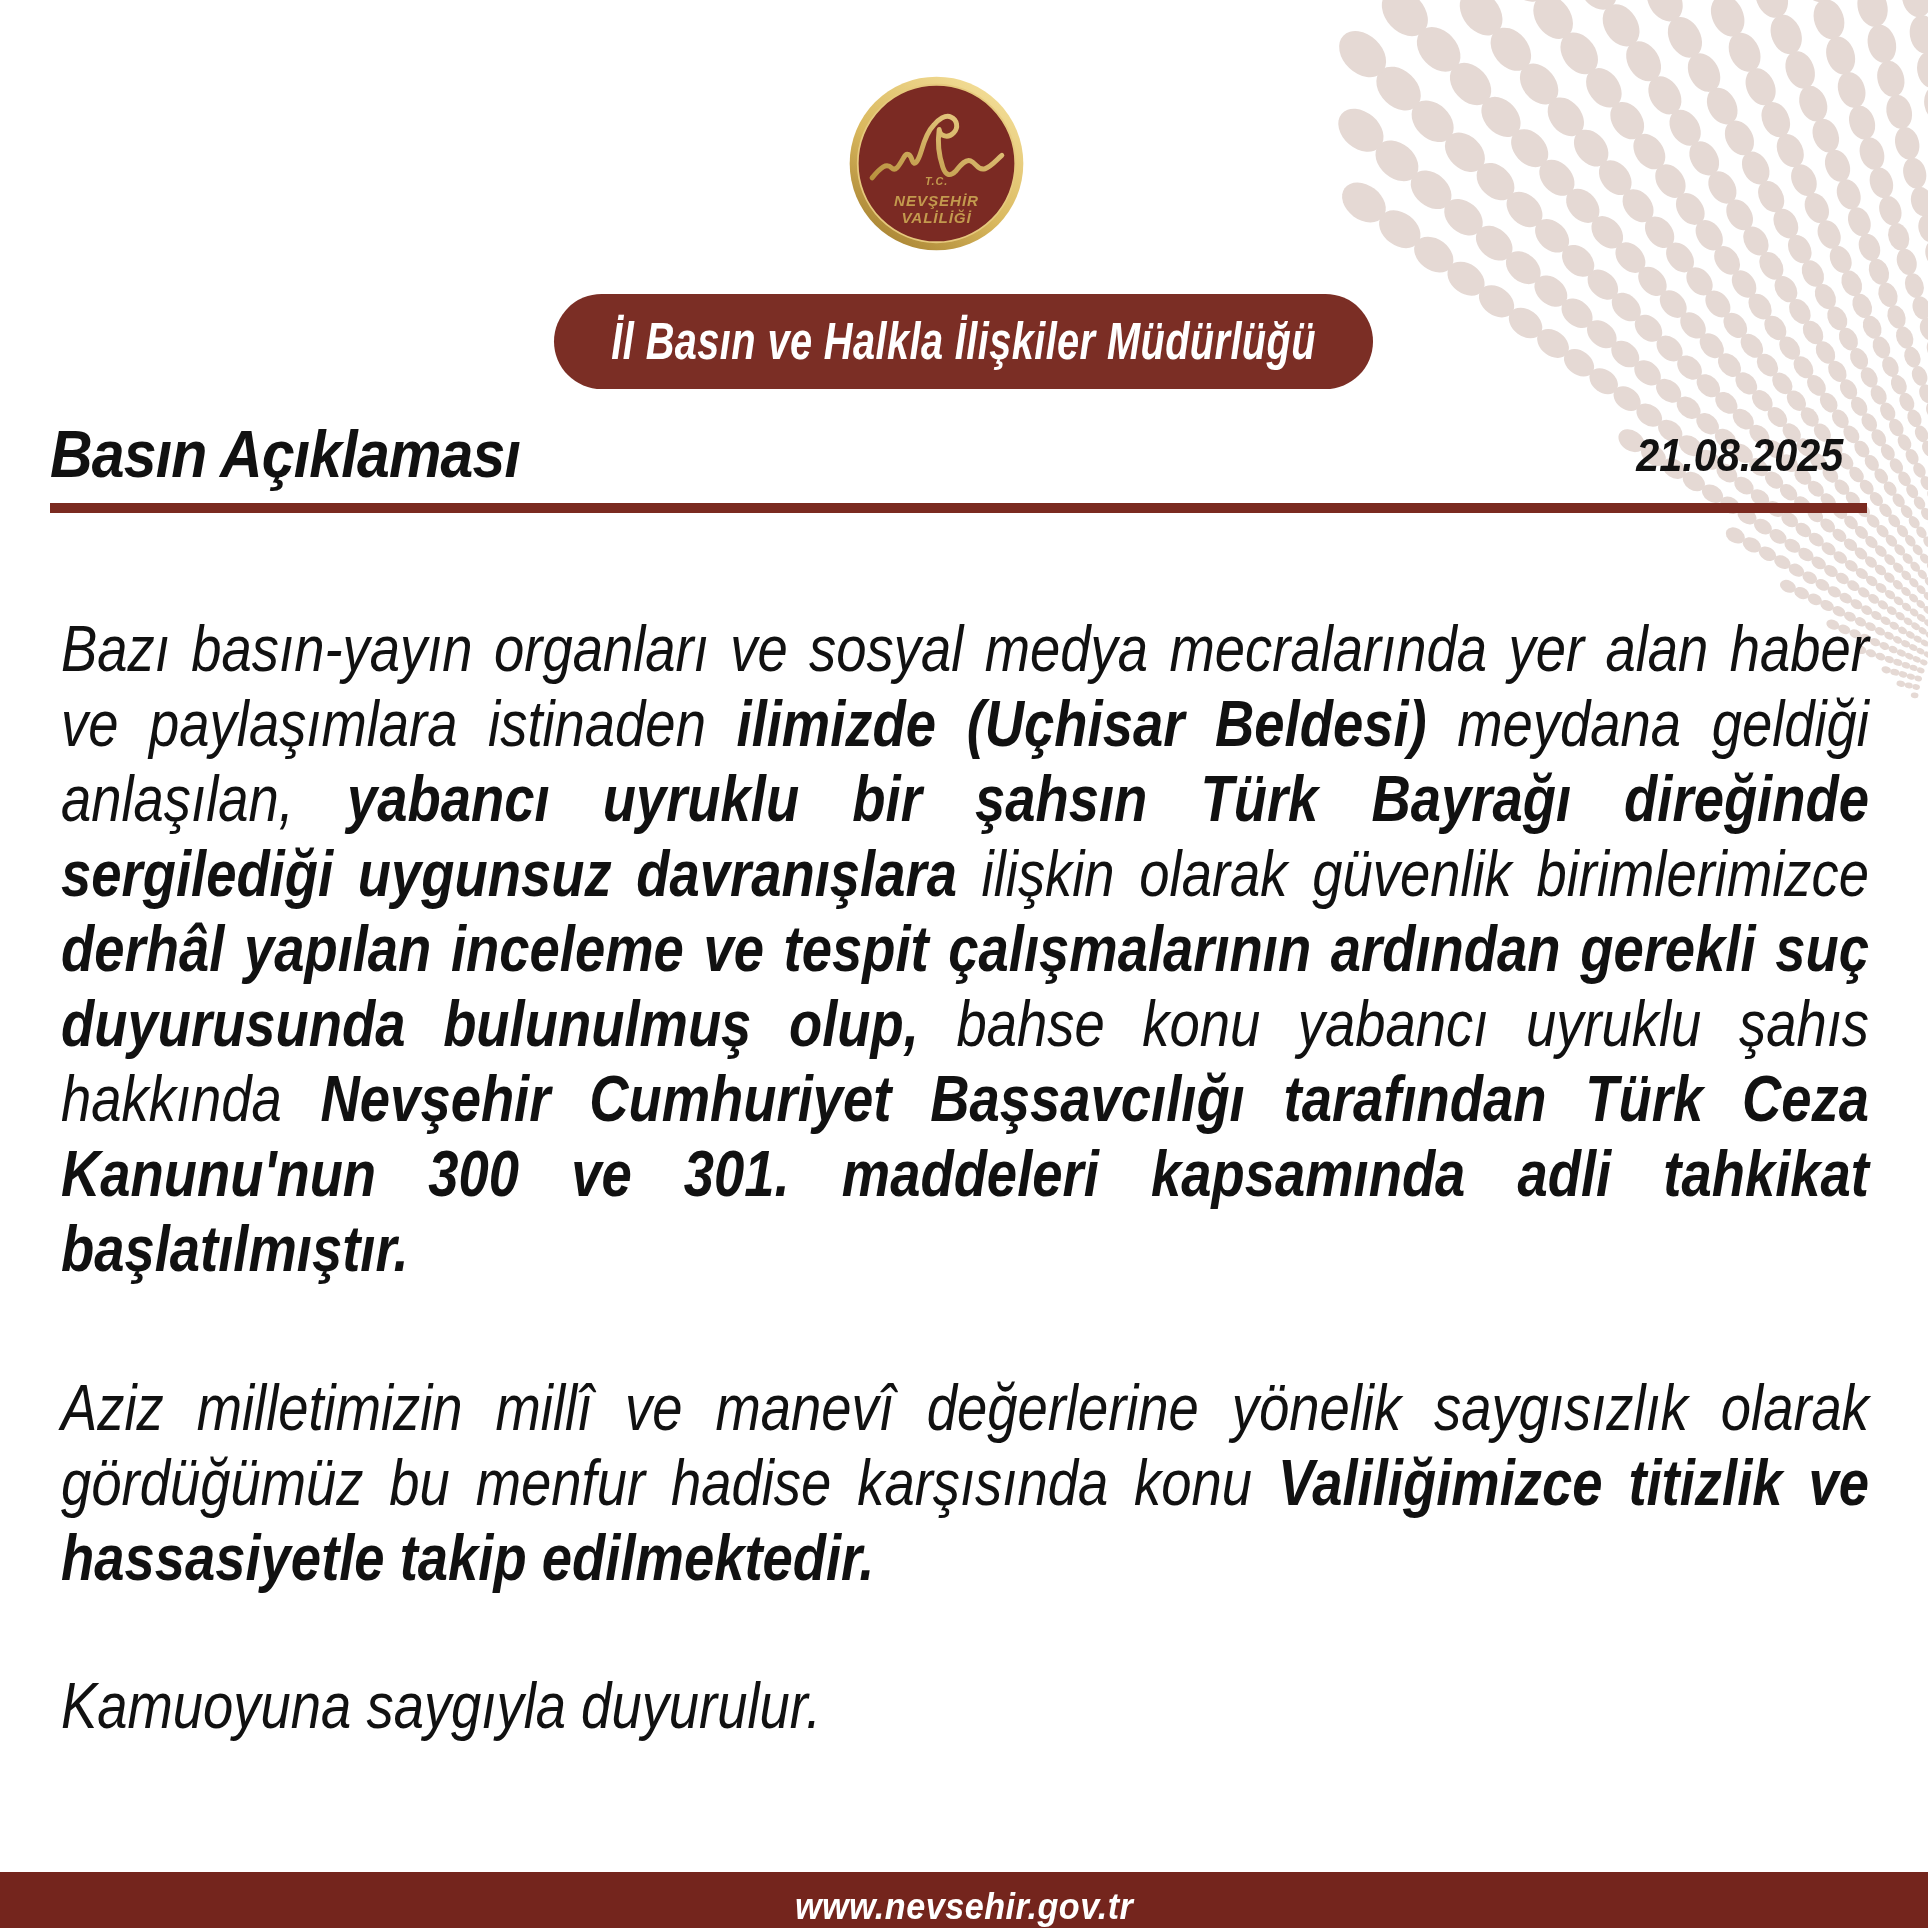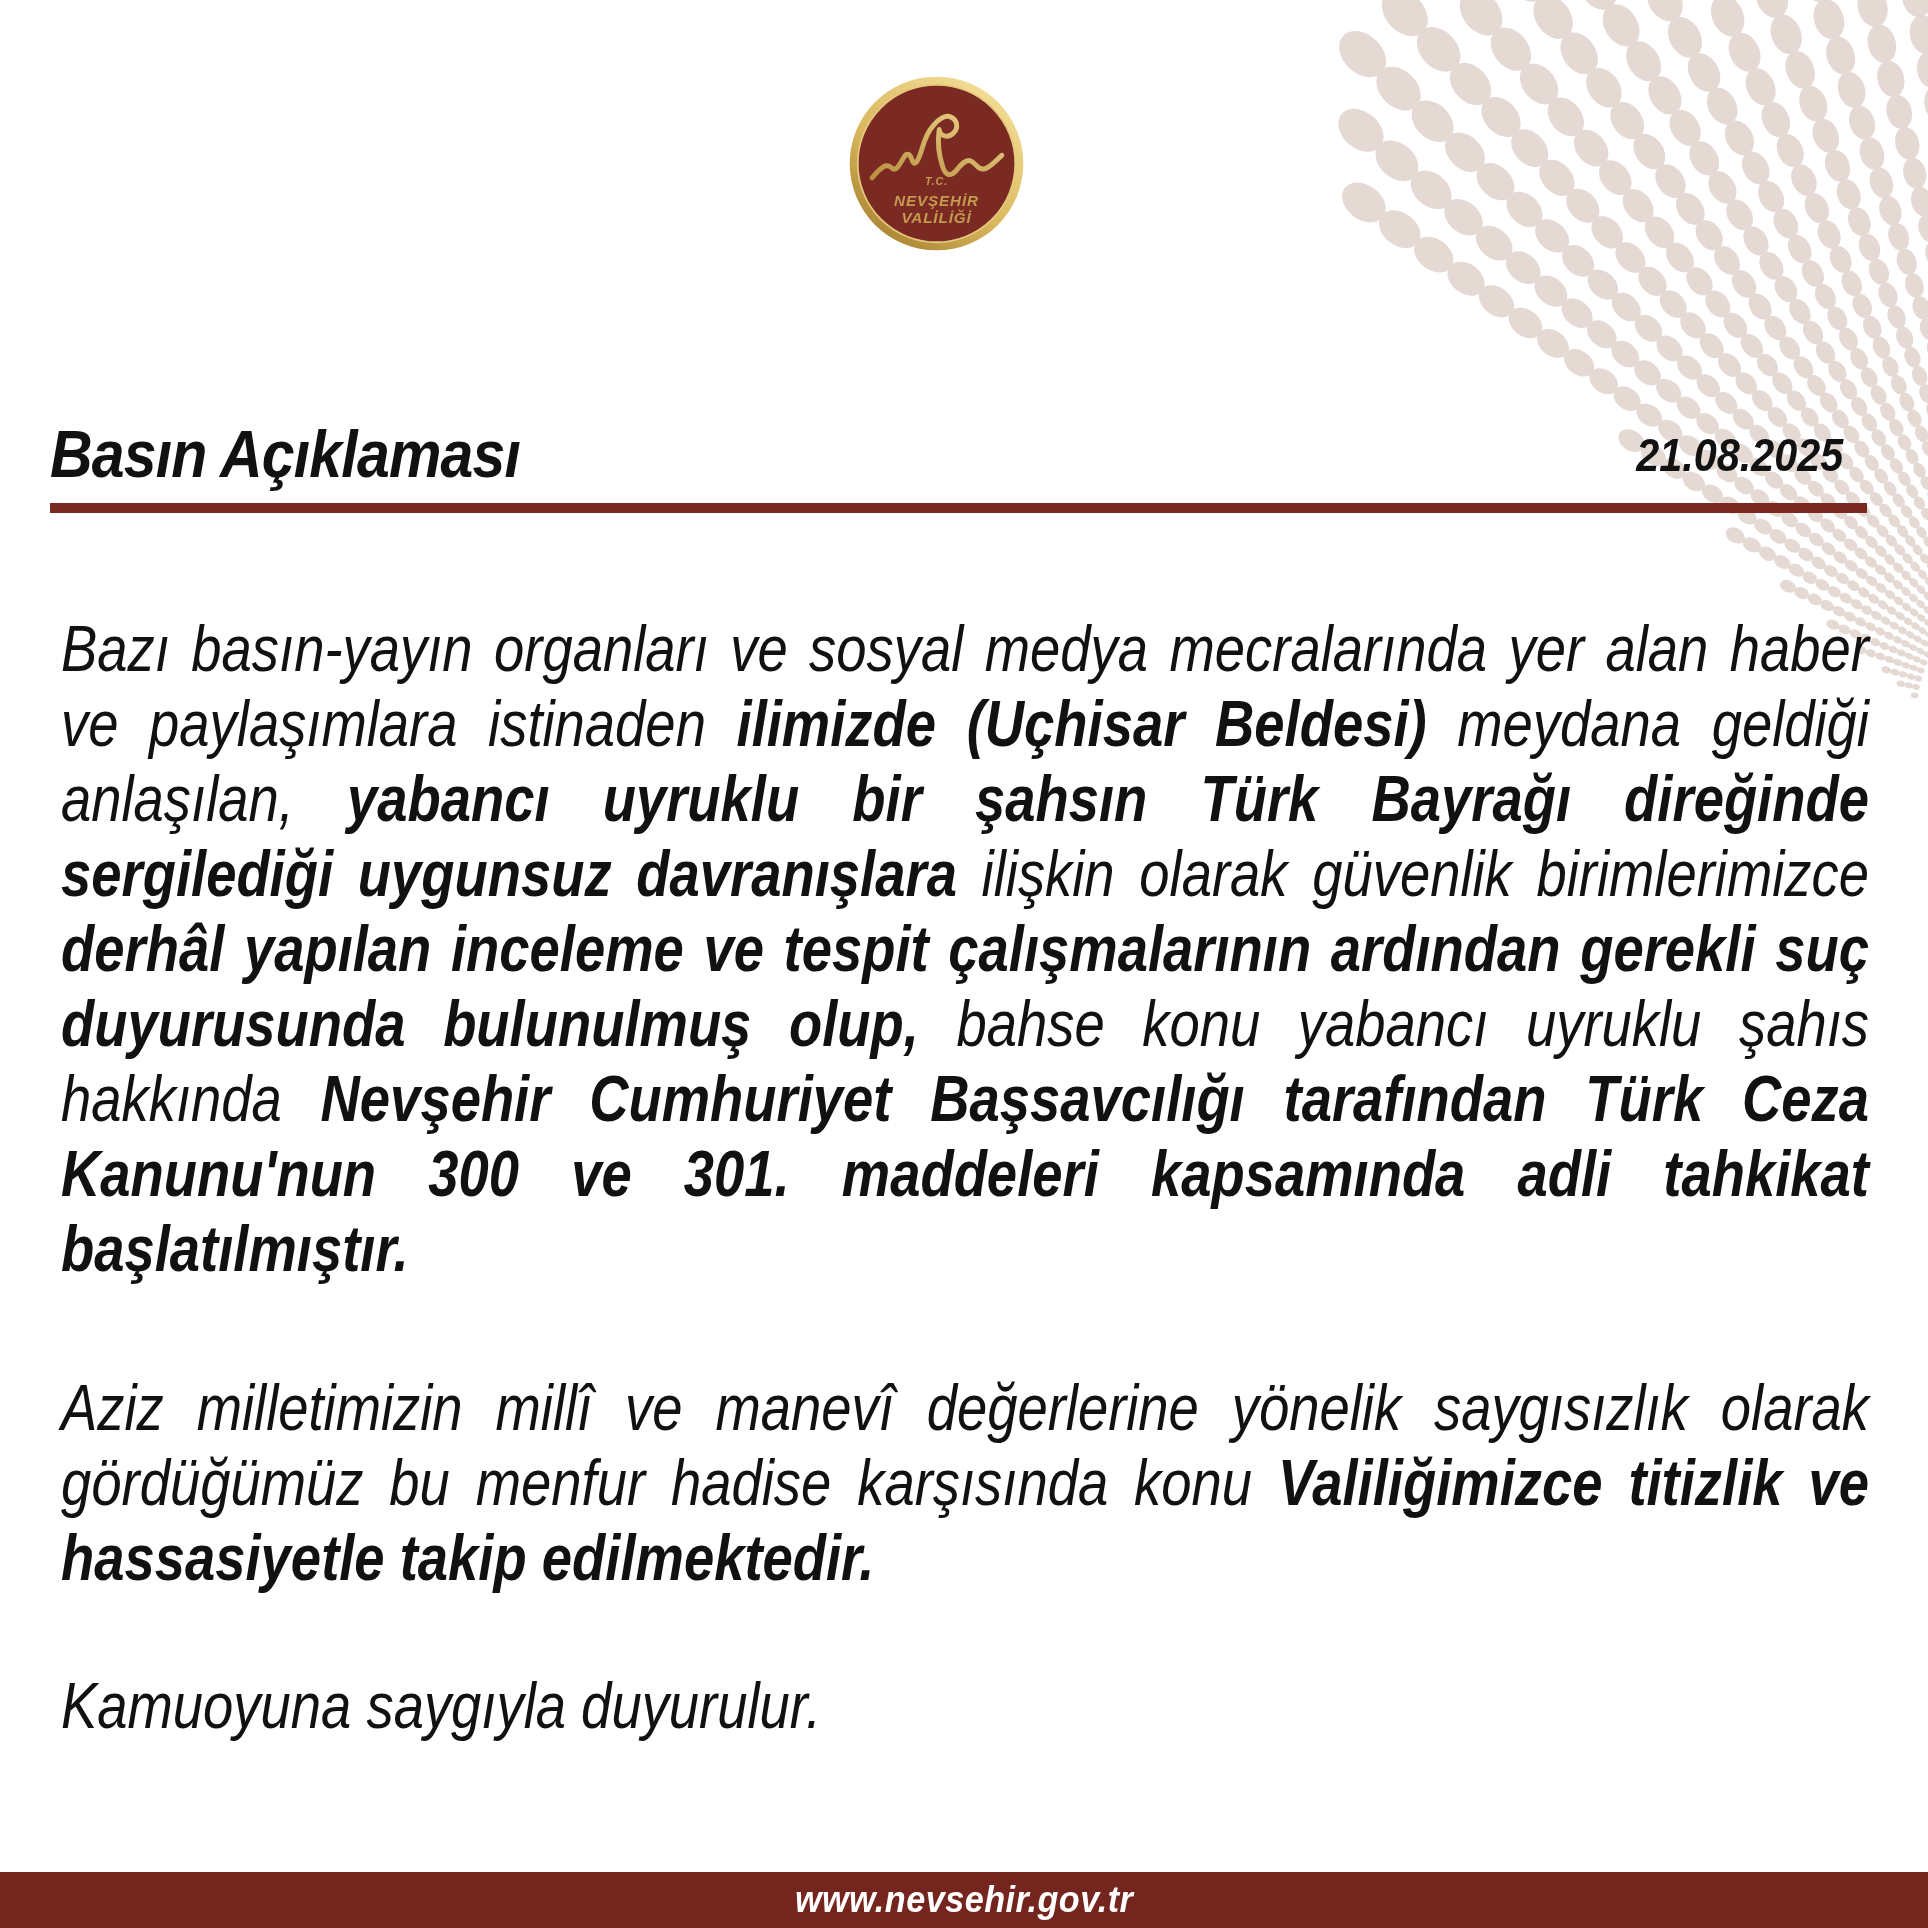--- a/index.html
+++ b/index.html
@@ -44,21 +44,21 @@
   }
   .content p{
     margin:0 0 84px 0;font-size:64px;line-height:75px;text-align:justify;
   }
   .content p:nth-child(2){margin-bottom:73px;}
   .content p:last-child{margin-bottom:0;}
   .content .b{font-weight:bold;}
   .footer{
     position:absolute;left:0;top:1872px;width:1928px;height:56px;
     background:var(--maroon-footer,#74251d);
-    display:flex;align-items:center;justify-content:center;z-index:2;
+    display:flex;align-items:flex-end;justify-content:center;z-index:2;
   }
   .footer span{
     color:#fff;font-size:36px;font-weight:bold;white-space:nowrap;
     transform:scaleX(0.95);letter-spacing:0.5px;
   }
 </style>
 </head>
 <body>
 
 <div class="page">
@@ -475,20 +475,23 @@
       </defs>
       <circle cx="100" cy="100" r="97" fill="url(#goldRing)"></circle>
       <circle cx="100" cy="100" r="88" fill="#7b2a23" stroke="#e6c97d" stroke-width="2"></circle>
       <path d="M28,116 C38,104 44,99 50,105 C54,109 58,103 63,94 C67,86 71,90 73,97 C75,103 79,99 83,86 C87,72 92,62 97,57 C102,51 110,45 116,48 C123,51 125,60 119,66 C113,72 104,70 103,62 C101,76 103,92 107,104 C110,113 115,115 121,109 C127,102 132,95 138,97 C144,99 146,108 154,106 C162,103 167,96 173,91" fill="none" stroke="url(#goldGlyph)" stroke-width="5.5" stroke-linecap="round" stroke-linejoin="round"></path>
       <text x="100" y="124" text-anchor="middle" fill="#c39a4e" font-size="12" font-weight="bold" letter-spacing="1">T.C.</text>
       <text x="100" y="147" text-anchor="middle" fill="#c39a4e" font-size="17" font-weight="bold" letter-spacing="1">NEVŞEHİR</text>
       <text x="100" y="167" text-anchor="middle" fill="#c39a4e" font-size="17" font-weight="bold" letter-spacing="1">VALİLİĞİ</text>
     </svg>
   </div>
 
+  <div class="banner">
+    <span>İl Basın ve Halkla İlişkiler Müdürlüğü</span>
+  </div>
 
   <div class="title">Basın Açıklaması</div>
   <div class="date">21.08.2025</div>
   <div class="divider"></div>
 
   <div class="content" id="content">
       <p><span>Bazı basın-yayın organları ve sosyal medya mecralarında yer alan haber ve paylaşımlara istinaden </span><span class="b">ilimizde (Uçhisar Beldesi)</span><span> meydana geldiği anlaşılan, </span><span class="b">yabancı uyruklu bir şahsın Türk Bayrağı direğinde sergilediği uygunsuz davranışlara</span><span> ilişkin olarak güvenlik birimlerimizce </span><span class="b">derhâl yapılan inceleme ve tespit çalışmalarının ardından gerekli suç duyurusunda bulunulmuş olup,</span><span> bahse konu yabancı uyruklu şahıs hakkında </span><span class="b">Nevşehir Cumhuriyet Başsavcılığı tarafından Türk Ceza Kanunu'nun 300 ve 301. maddeleri kapsamında adli tahkikat başlatılmıştır.</span></p>
       <p><span>Aziz milletimizin millî ve manevî değerlerine yönelik saygısızlık olarak gördüğümüz bu menfur hadise karşısında konu </span><span class="b">Valiliğimizce titizlik ve hassasiyetle takip edilmektedir.</span></p>
       <p><span>Kamuoyuna saygıyla duyurulur.</span></p>
     </div>

